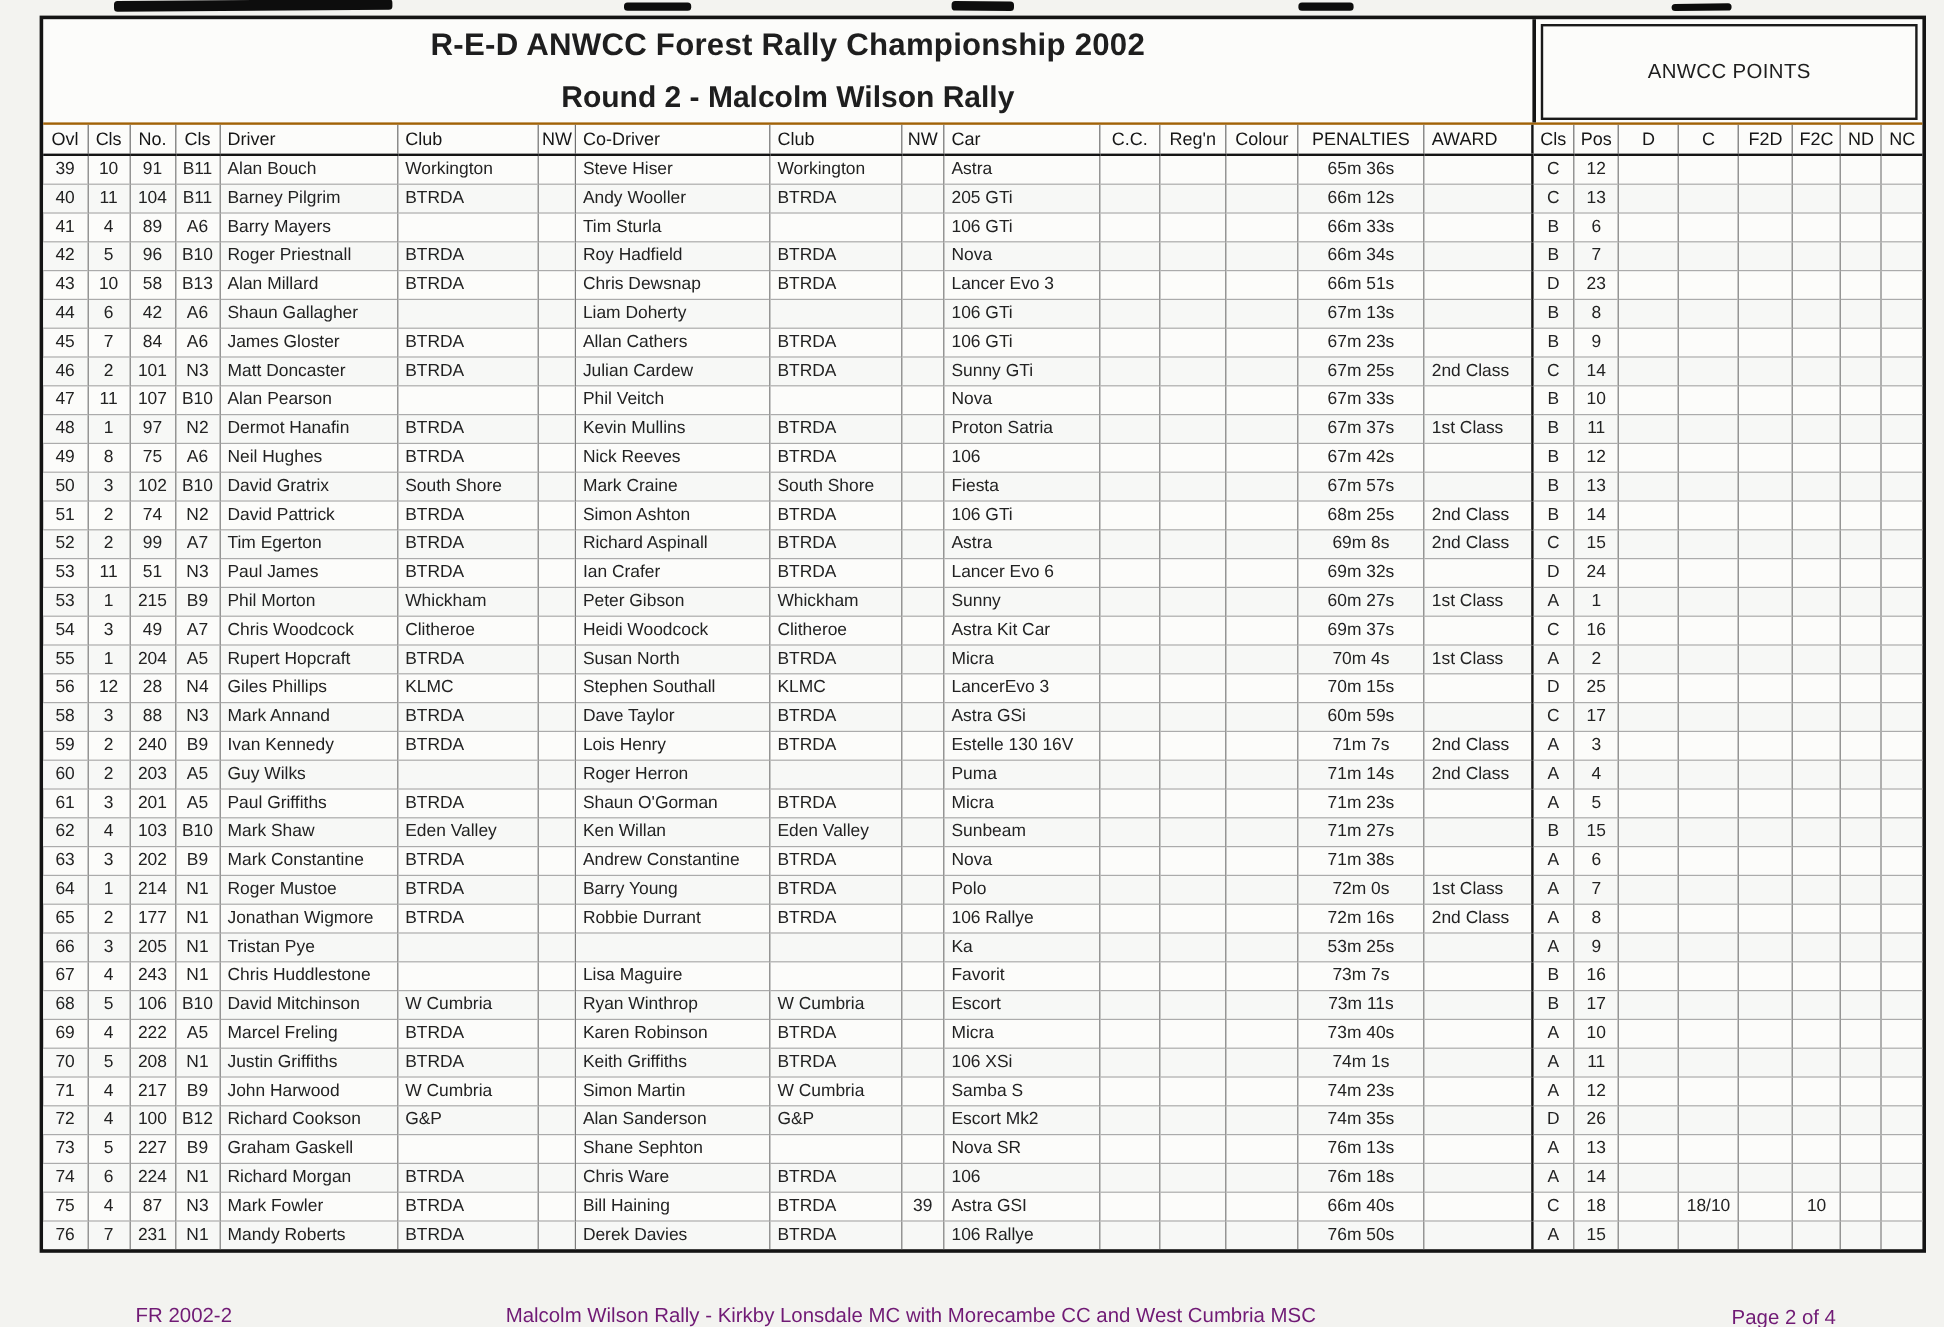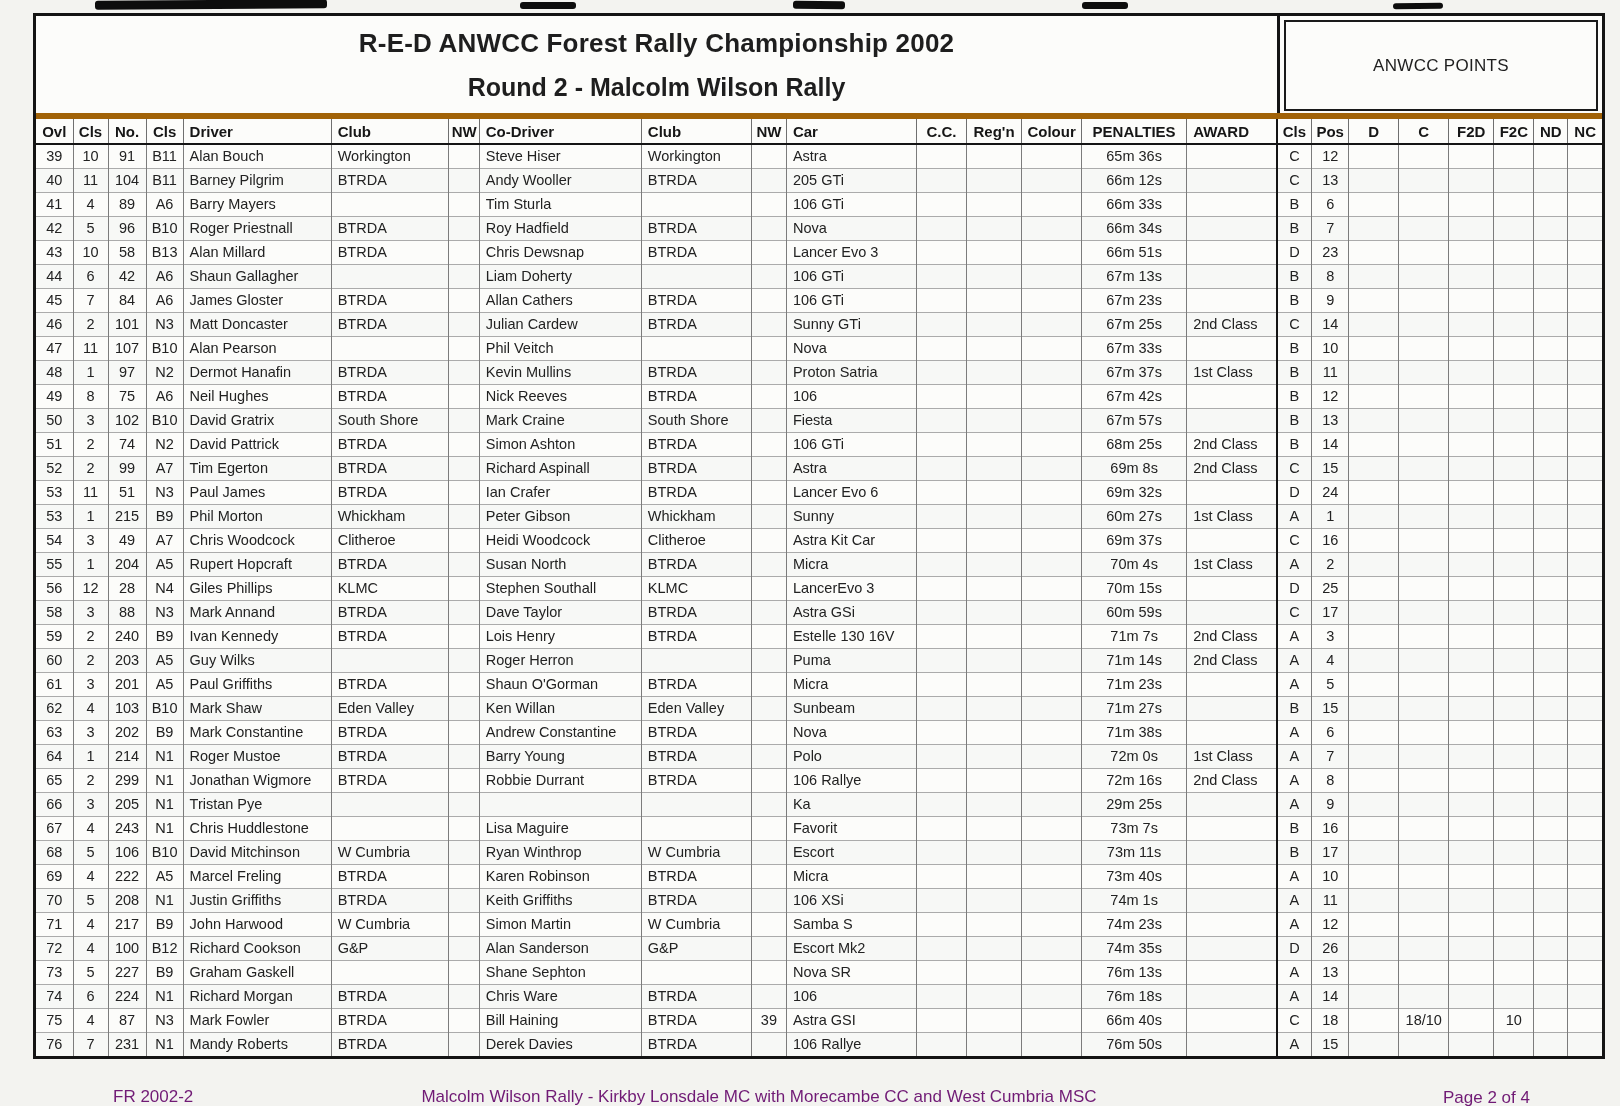--- a/index.html
+++ b/index.html
@@ -9,39 +9,39 @@
     font-family:"Liberation Sans",sans-serif;
     color:#1e1e1e;
     position:relative;
     overflow:hidden;
   }
   .sheet{
     position:absolute;left:33px;top:13px;width:1572px;
     border:3px solid #141414;
     background:#fcfcfa;
   }
-  .band{display:flex;height:103px;border-bottom:6px solid #a16207}
+  .band{display:flex;height:88px;border-bottom:2px solid #a16207}
   .title-area{
     width:1241px;display:flex;flex-direction:column;
     justify-content:center;align-items:center;
   }
   .t1{font-size:26px;font-weight:bold;letter-spacing:.2px}
   .t2{font-size:25px;font-weight:bold;margin-top:14px}
   .points-area{
     flex:1;border-left:3px solid #141414;position:relative;
     display:flex;align-items:center;justify-content:center;
   }
   .points-inner{
     position:absolute;inset:4px 4px 2px 4px;border:2px solid #1a1a1a;
     display:flex;align-items:center;justify-content:center;
     font-size:17px;letter-spacing:.3px;
   }
   table{border-collapse:collapse;table-layout:fixed;width:100%}
   thead th{
-    height:25px;font-size:15px;font-weight:700;color:#161616;
+    height:25px;font-size:15px;font-weight:400;color:#161616;
     border-left:1px solid #6f6f6f;border-bottom:2px solid #141414;
     white-space:nowrap;overflow:hidden;text-align:center;padding:0 3px;
   }
   tbody td{
     height:24px;font-size:14.5px;color:#222;
     border-left:1px solid #7c7c7c;border-top:1px solid #ababab;
     white-space:nowrap;overflow:hidden;text-align:center;padding:0 3px;
   }
   tbody tr:first-child td{border-top:none}
   tbody tr:nth-child(even) td{background:#f7f8f6}
@@ -806,21 +806,21 @@
           <td></td>
           <td></td>
           <td></td>
           <td></td>
           <td></td>
           <td></td>
         </tr>
         <tr>
           <td>65</td>
           <td>2</td>
-          <td>299</td>
+          <td>177</td>
           <td>N1</td>
           <td class="al">Jonathan Wigmore</td>
           <td class="al">BTRDA</td>
           <td></td>
           <td class="al">Robbie Durrant</td>
           <td class="al">BTRDA</td>
           <td></td>
           <td class="al">106 Rallye</td>
           <td></td>
           <td></td>
@@ -844,21 +844,21 @@
           <td class="al">Tristan Pye</td>
           <td class="al"></td>
           <td></td>
           <td class="al"></td>
           <td class="al"></td>
           <td></td>
           <td class="al">Ka</td>
           <td></td>
           <td></td>
           <td></td>
-          <td>29m 25s</td>
+          <td>53m 25s</td>
           <td class="al"></td>
           <td class="ps">A</td>
           <td>9</td>
           <td></td>
           <td></td>
           <td></td>
           <td></td>
           <td></td>
           <td></td>
         </tr>

